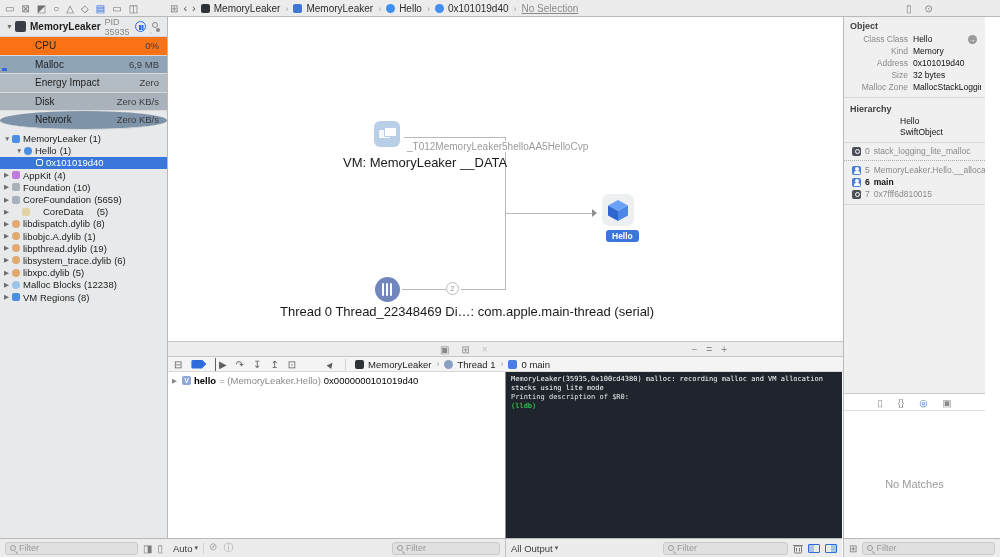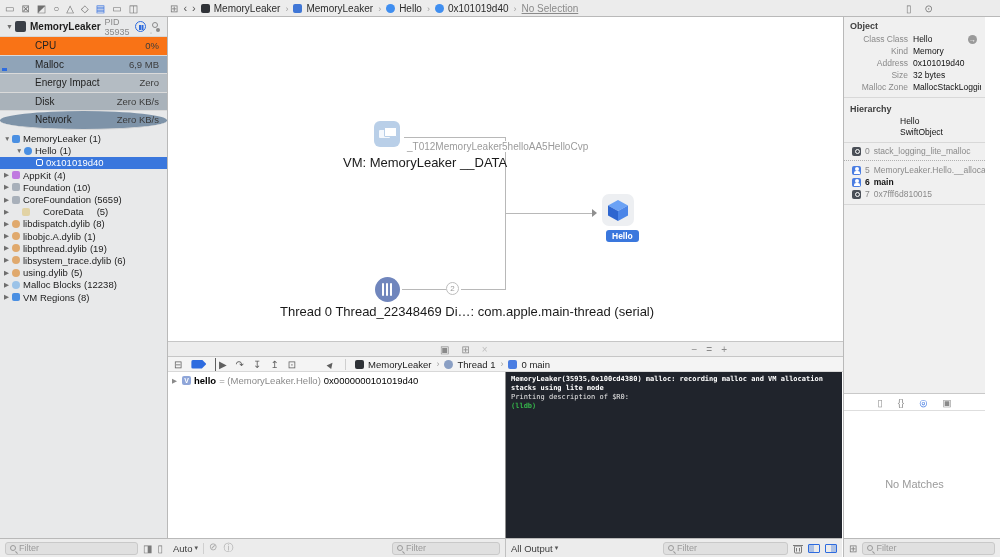--- a/index.html
+++ b/index.html
@@ -119,21 +119,21 @@
   .vname{font-weight:bold;color:#000;}
   .vtype{color:#8a8a8a;}
   .vvalue{color:#000;}
   #vars-bar{left:168px;top:538px;width:337px;}
   #vars-bar .ffield{max-width:108px;margin-left:auto;}
   .popup{display:flex;align-items:center;gap:2px;}
   .popup .chv{font-size:7px;color:#555;}
 
   
   #console{left:505px;top:372px;width:337px;height:166px;background:var(--console-bg);border-left:1px solid #8f8f8f;padding:3px 5px;font-family:"DejaVu Sans Mono",monospace;font-size:7px;line-height:9px;color:#e8e8e8;}
-  .cline.bold{font-weight:bold;color:#fff;}
+  .cline.bold{font-weight:normal;color:#fff;}
   .cline.prompt{color:var(--console-green);font-weight:bold;}
   #console-bar{left:505px;top:538px;width:337px;border-left:1px solid #c0c0c0;}
   #console-bar .ffield{max-width:125px;margin-left:auto;}
   .ptog{width:12px;height:9px;border:1px solid var(--accent);border-radius:1px;flex:none;display:flex;}
   .ptog i{width:5px;height:100%;background:rgba(63,118,214,.35);}
   .ptog.right i{margin-left:auto;}
 
   
   #inspector{left:843px;top:17px;width:142px;height:521px;background:#f0f0f0;border-left:1px solid var(--bd);font-size:8.5px;}
   .isec-h{font-weight:bold;color:#404040;font-size:9px;padding:4px 6px 2px;}
@@ -313,21 +313,21 @@
       </div>
       <div class="trow ic-dylib" data-name="tree-row" style="padding-left: 4px;">
         <span class="disc" data-name="disclosure-triangle">▶</span>
         <span class="ticon" data-name="tree-item-icon"></span>
         <span class="tlabel">libsystem_trace.dylib</span>
         <span class="tcount">(6)</span>
       </div>
       <div class="trow ic-dylib" data-name="tree-row" style="padding-left: 4px;">
         <span class="disc" data-name="disclosure-triangle">▶</span>
         <span class="ticon" data-name="tree-item-icon"></span>
-        <span class="tlabel">using.dylib</span>
+        <span class="tlabel">libxpc.dylib</span>
         <span class="tcount">(5)</span>
       </div>
       <div class="trow ic-malloc" data-name="tree-row" style="padding-left: 4px;">
         <span class="disc" data-name="disclosure-triangle">▶</span>
         <span class="ticon" data-name="tree-item-icon"></span>
         <span class="tlabel">Malloc Blocks</span>
         <span class="tcount">(12238)</span>
       </div>
       <div class="trow ic-vmreg" data-name="tree-row" style="padding-left: 4px;">
         <span class="disc" data-name="disclosure-triangle">▶</span>

